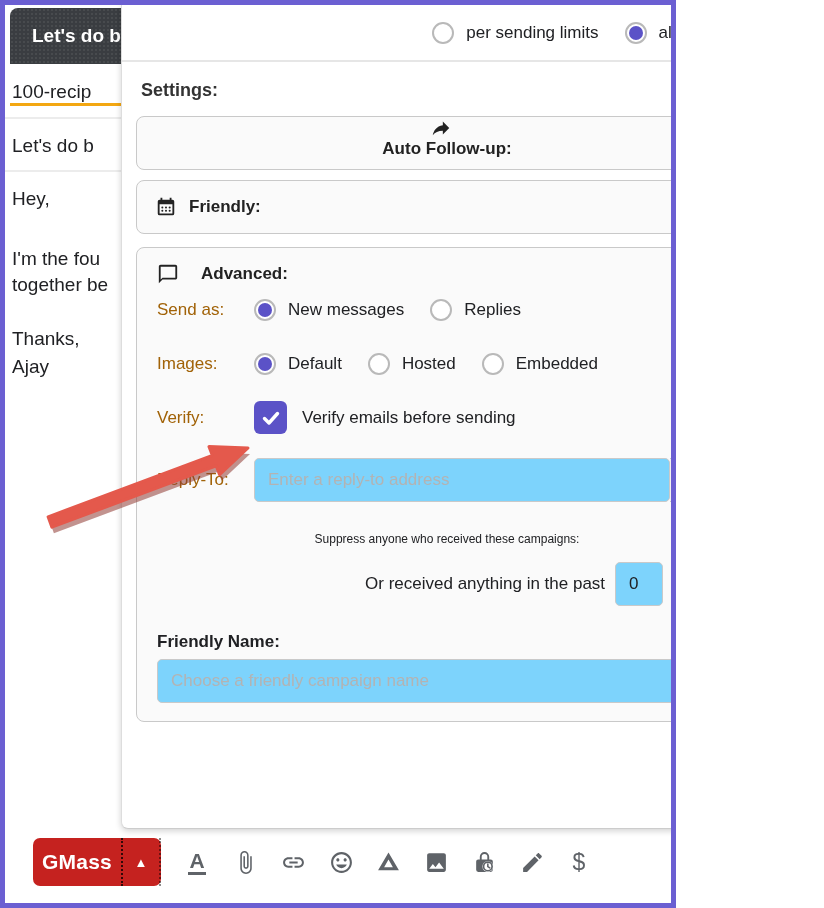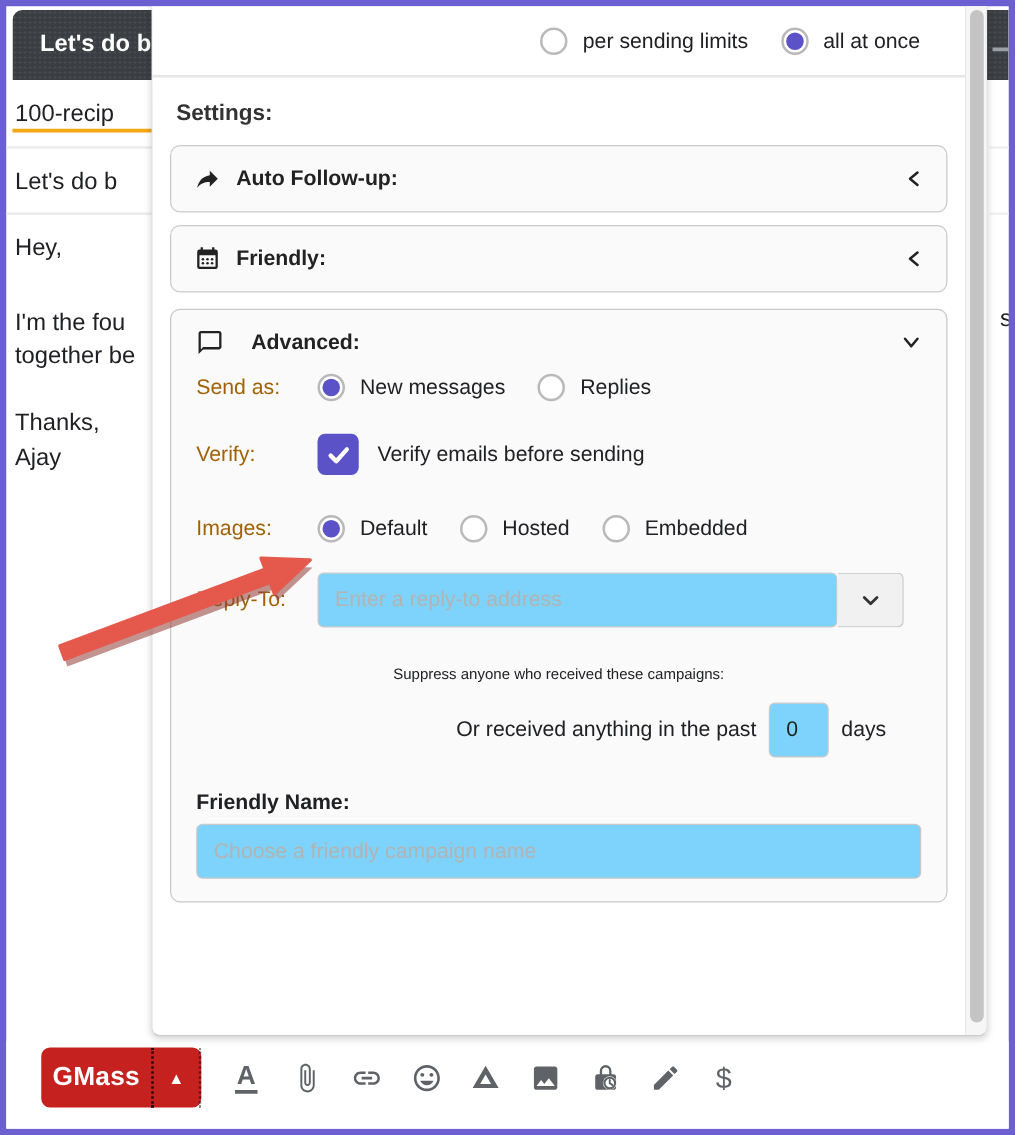--- a/index.html
+++ b/index.html
@@ -1,20 +1,20 @@
 <!DOCTYPE html>
 <html><head>
 <meta charset="utf-8">
 <style>
   * { margin:0; padding:0; box-sizing:border-box; }
   html,body { background:#fff; }
   body { font-family:"Liberation Sans","DejaVu Sans",sans-serif; color:#202124; }
 
   .frame {
-    position:relative; width:812px; height:908px;
+    position:relative; width:676px; height:908px;
     border:5px solid #6b5fd2; background:#fff; overflow:hidden;
   }
 
   
   .compose-header {
     position:absolute; left:5px; top:3px; right:0; height:56px;
     background:#3a3d41;
     background-image:radial-gradient(rgba(255,255,255,.07) 1px, transparent 1px);
     background-size:4px 4px;
     border-top-left-radius:8px;
@@ -94,21 +94,21 @@
   .radio.sel::after {
     content:""; position:absolute; inset:2px; border-radius:50%; background:#5b52c7;
   }
 
   .settings-heading { margin:18px 0 0 19px; font-size:18px; font-weight:bold; color:#333; }
 
   .section-box {
     margin:0 14px; background:#fafafa; border:1px solid #c9c9c9; border-radius:8px;
   }
   .collapsed { height:54px; display:flex; align-items:center; padding:0 18px; cursor:pointer; }
-  .box1 { margin-top:15px; }
+  .box1 { margin-top:15px;flex-direction:column; }
   .box2 { margin-top:10px; }
   .sec-icon { width:22px; height:22px; margin-right:12px; flex:0 0 auto; }
   .sec-icon svg { width:22px; height:22px; fill:#222; }
   .sec-label { font-size:17px; font-weight:bold; color:#222; }
   .sec-chevron { margin-left:auto; display:flex; }
   .sec-chevron svg { width:16px; height:16px; stroke:#222; stroke-width:2; fill:none; stroke-linecap:round; stroke-linejoin:round; }
 
   .advanced-box { margin-top:13px; padding:15px 20px 18px 20px; }
   .adv-header { display:flex; align-items:center; cursor:pointer;gap:10px; }
   .adv-row { display:flex; align-items:center; font-size:17px; }
@@ -298,44 +298,44 @@
           <div class="choice">
             <span class="radio sel"></span>
             <span class="txt">New messages</span>
           </div>
           <div class="choice">
             <span class="radio"></span>
             <span class="txt">Replies</span>
           </div>
         </div>
 
+        <div class="adv-row row-images">
+          <span class="adv-label">Images:</span>
+          <div class="choice">
+            <span class="radio sel"></span>
+            <span class="txt">Default</span>
+          </div>
+          <div class="choice">
+            <span class="radio"></span>
+            <span class="txt">Hosted</span>
+          </div>
+          <div class="choice">
+            <span class="radio"></span>
+            <span class="txt">Embedded</span>
+          </div>
+        </div>
+
         <div class="adv-row row-verify">
           <span class="adv-label">Verify:</span>
           <span class="checkbox">
             <svg viewBox="0 0 20 20">
                 <polyline points="3.5,10.5 8,15 16.5,5.5"></polyline>
               </svg>
           </span>
           <span class="verify-text">Verify emails before sending</span>
-        </div>
-
-        <div class="adv-row row-images">
-          <span class="adv-label">Images:</span>
-          <div class="choice">
-            <span class="radio sel"></span>
-            <span class="txt">Default</span>
-          </div>
-          <div class="choice">
-            <span class="radio"></span>
-            <span class="txt">Hosted</span>
-          </div>
-          <div class="choice">
-            <span class="radio"></span>
-            <span class="txt">Embedded</span>
-          </div>
         </div>
 
         <div class="adv-row row-replyto">
           <span class="adv-label">Reply-To:</span>
           <div class="input-group">
             <input type="text" class="replyto-input" placeholder="Enter a reply-to address" style="">
             <div class="replyto-dd">
               <svg viewBox="0 0 20 20">
                   <polyline points="4,7 10,13 16,7"></polyline>
                 </svg>

